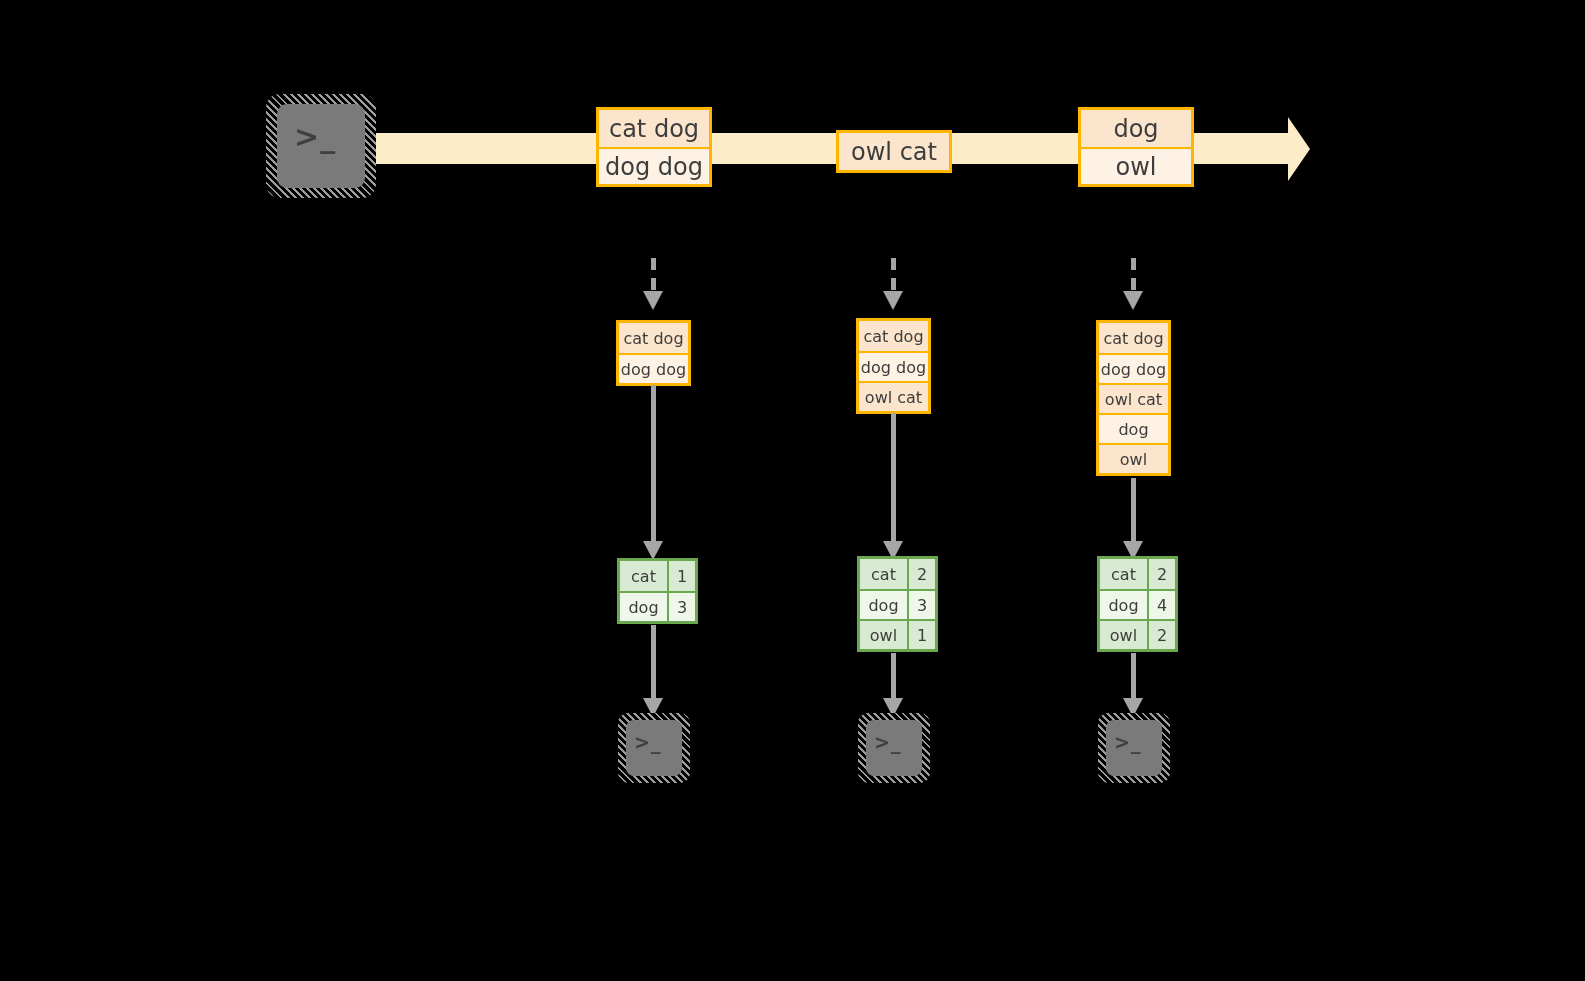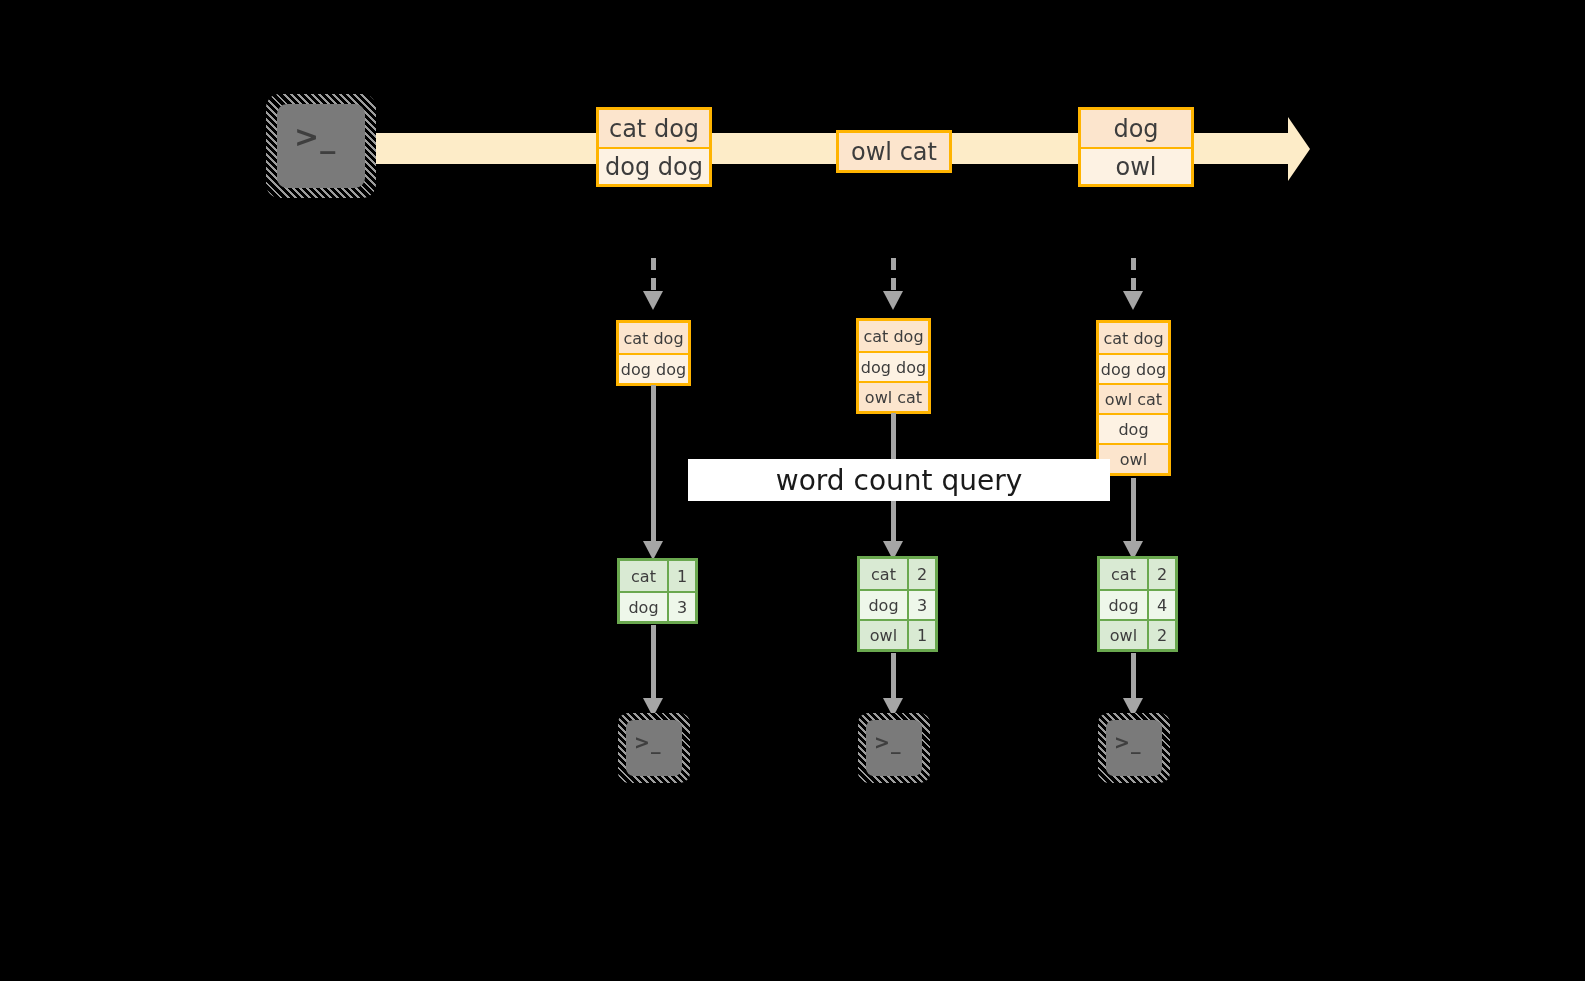--- a/index.html
+++ b/index.html
@@ -228,21 +228,20 @@
   </div>
   <div class="varrow" style="left:891px; top:413px; height:147px;">
     <div class="shaft" style="height:128px;"></div>
     <div class="head" style="top:128px;"></div>
   </div>
   <div class="varrow" style="left:1131px; top:478px; height:82px;">
     <div class="shaft" style="height:63px;"></div>
     <div class="head" style="top:63px;"></div>
   </div>
 
-  <div class="query-label">word count query</div>
 
   <div class="gbox" style="left:617px; top:558px; width:81px;">
     <div class="grow alt">
       <div class="gcell key">cat</div>
       <div class="gcell val">1</div>
     </div>
     <div class="grow lite">
       <div class="gcell key">dog</div>
       <div class="gcell val">3</div>
     </div>

